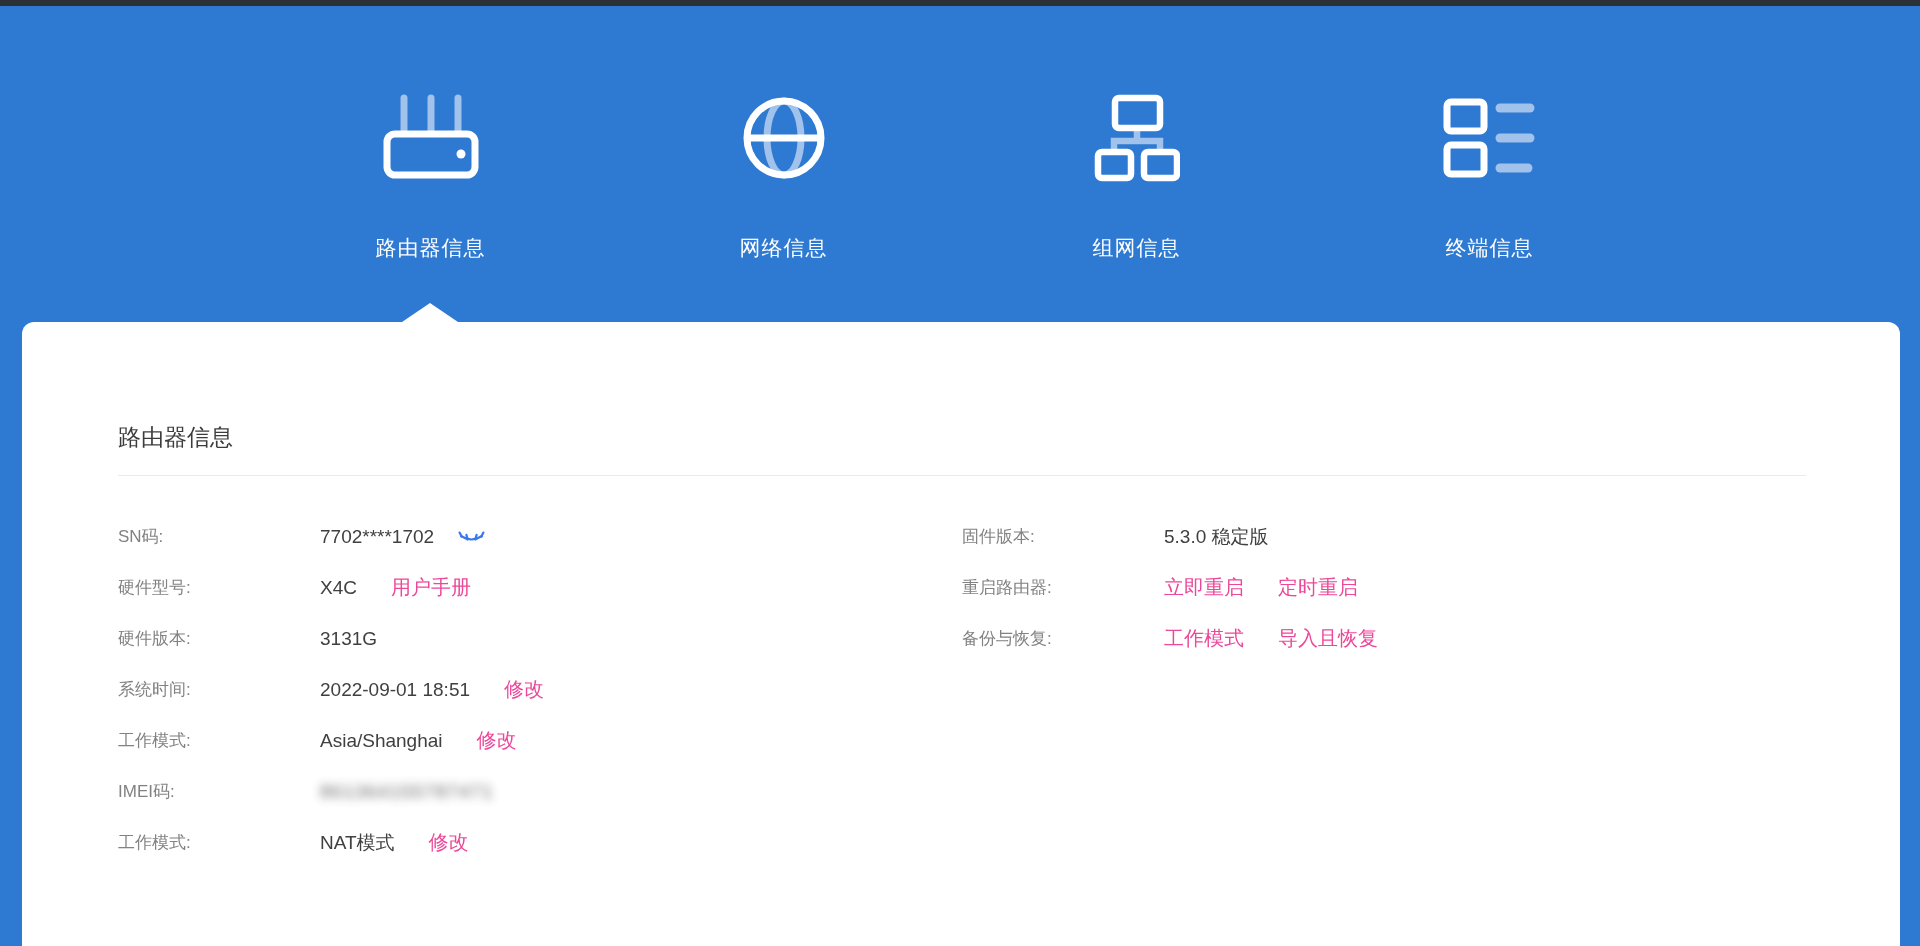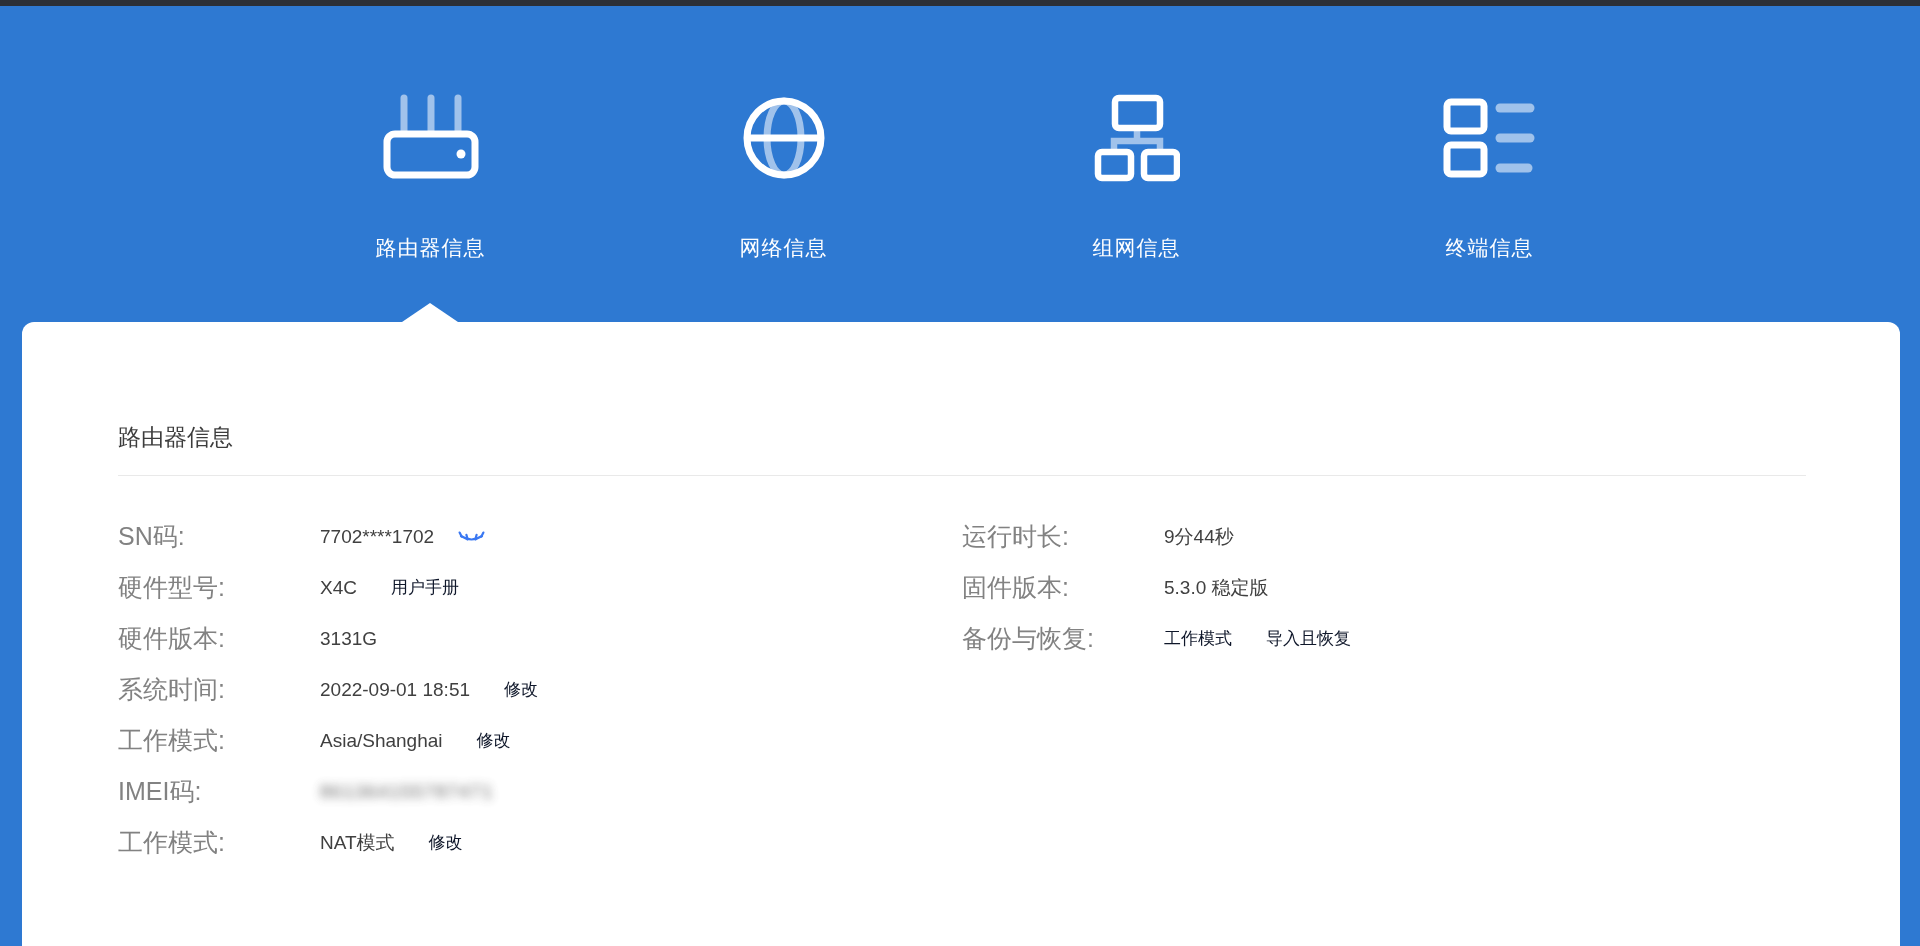--- a/index.html
+++ b/index.html
@@ -49,25 +49,25 @@
   }
   .divider {
     margin-top: 22px;
     border-bottom: 1px solid #e9e9e9;
   }
   .info-grid {
     margin-top: 35px;
     display: grid; grid-template-columns: 1fr 1fr;
   }
   .info-row { height: 51px; display: flex; align-items: center; }
-  .row-label { width: 202px; flex: 0 0 202px; color: #828282; font-size: 25px; }
+  .row-label { width: 202px; flex: 0 0 202px; color: #828282; font-size: 17px; }
   .row-value-group { display: flex; align-items: center; justify-content: flex-end; }
   .row-value-group > * + * { margin-left: 34px; }
   .row-value { color: #404040; font-size: 19px; white-space: nowrap; }
-  .row-link { color: #0f172a; font-size: 17px; cursor: pointer; white-space: nowrap; text-decoration: none; }
+  .row-link { color: #ec4899; font-size: 20px; cursor: pointer; white-space: nowrap; text-decoration: none; }
   .blurred { filter: blur(5px); opacity: .8; letter-spacing: 1px; }
   .eye-btn { display: inline-flex; align-items: center; cursor: pointer; margin-left: 24px; }
 </style>
 </head>
 <body>
 
 <div class="titlebar"></div>
 
 <div class="header">
   <div class="tabs">
@@ -190,34 +190,35 @@
         <span class="row-value-group">
           <span class="row-value">NAT模式</span>
           <a class="row-link">修改</a>
         </span>
       </div>
 
     </div>
 
     <div class="col">
 
-      <div class="info-row">
-        <span class="row-label">运行时长:</span>
-        <span class="row-value-group">
-          <span class="row-value">9分44秒</span>
-        </span>
-      </div>
 
       <div class="info-row">
         <span class="row-label">固件版本:</span>
         <span class="row-value-group">
           <span class="row-value">5.3.0 稳定版</span>
         </span>
       </div>
 
+      <div class="info-row">
+        <span class="row-label">重启路由器:</span>
+        <span class="row-value-group">
+          <a class="row-link">立即重启</a>
+          <a class="row-link">定时重启</a>
+        </span>
+      </div>
 
       <div class="info-row">
         <span class="row-label">备份与恢复:</span>
         <span class="row-value-group">
           <a class="row-link">工作模式</a>
           <a class="row-link">导入且恢复</a>
         </span>
       </div>
 
 

